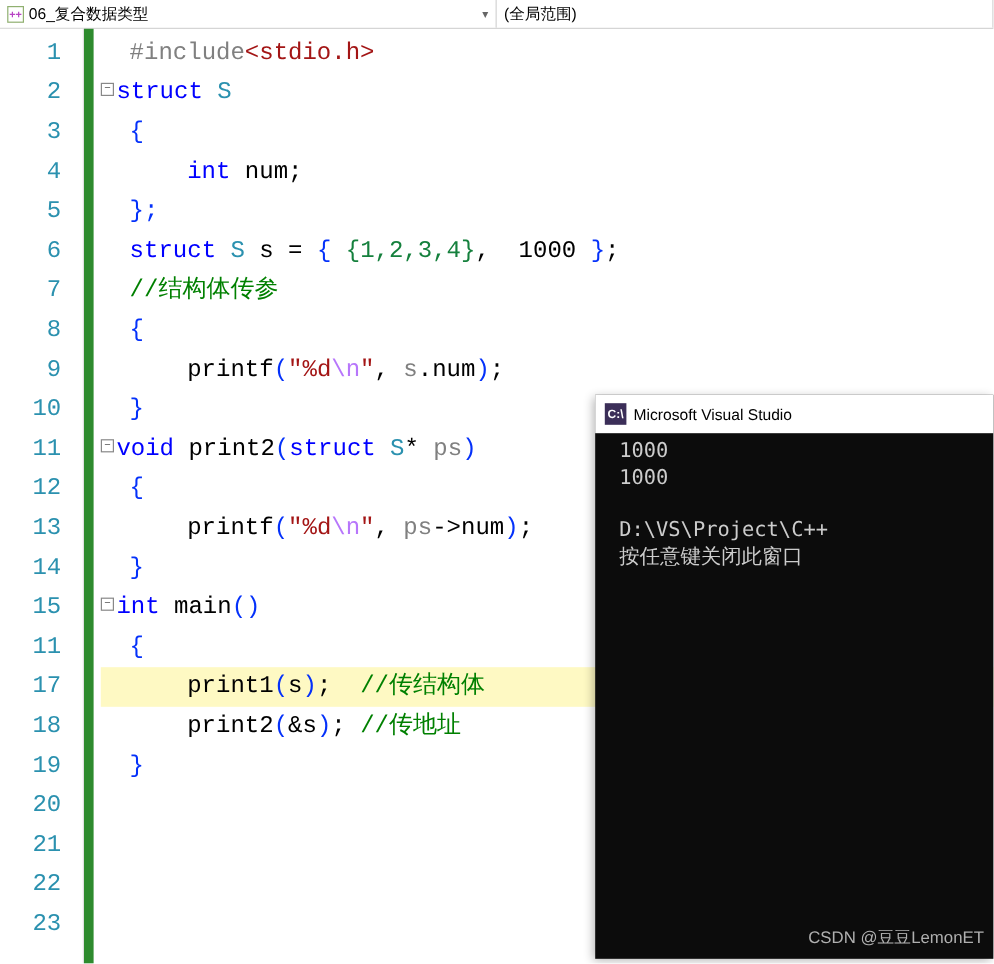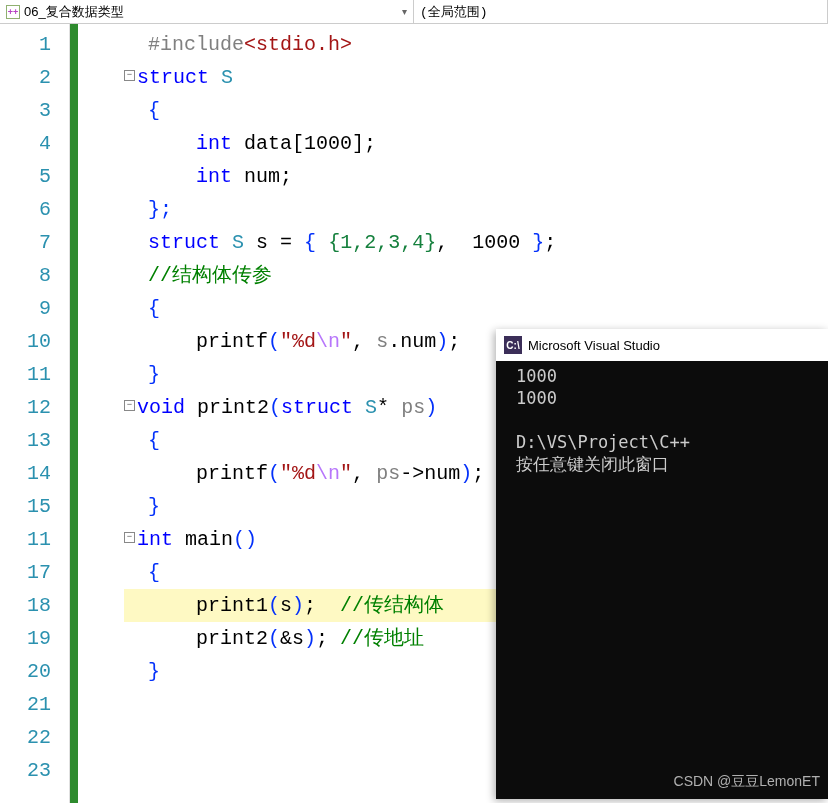--- a/index.html
+++ b/index.html
@@ -30,21 +30,20 @@
       padding: 2px 6px;
       border-right: 1px solid #ccc;
       background: #fff;
       cursor: pointer;
     }
     .dropdown.left {
       flex: 1;
     }
     .dropdown.right {
       flex: 1;
-      font-family: Liberation Mono, monospace;
     }
     .file-icon {
       width: 14px;
       height: 14px;
       margin-right: 4px;
       display: inline-flex;
       align-items: center;
       justify-content: center;
       background: #fff;
       border: 1px solid #90b070;
@@ -80,21 +79,20 @@
       width: 8px;
       background: #2e8b2e;
     }
     .code-area {
       flex: 1;
       padding-top: 4px;
       padding-left: 6px;
       line-height: 33px;
       font-size: 20px;
       position: relative;
-      margin-left: 40px;
     }
     .code-line {
       height: 33px;
       white-space: pre;
       position: relative;
     }
     .code-line.highlight {
       background: #fef9c3;
     }
     .fold-box {
@@ -207,21 +205,20 @@
     <div class="gutter-line">20</div>
     <div class="gutter-line">21</div>
     <div class="gutter-line">22</div>
     <div class="gutter-line">23</div>
   </div>
   <div class="change-bar"></div>
   <div class="code-area">
     <div class="code-line">  <span class="preprocessor">#include</span><span class="string">&lt;stdio.h&gt;</span></div>
     <div class="code-line"><span class="fold-box">−</span><span class="keyword">struct</span> <span class="type">S</span></div>
     <div class="code-line">  <span class="paren">{</span></div>
-    <div class="code-line">      <span class="keyword">int</span> <span class="identifier">data</span><span class="identifier">[1000];</span></div>
     <div class="code-line">      <span class="keyword">int</span> <span class="identifier">num</span><span class="identifier">;</span></div>
     <div class="code-line">  <span class="paren">};</span></div>
     <div class="code-line">  <span class="keyword">struct</span> <span class="type">S</span> <span class="identifier">s</span><span> = </span><span class="paren">{ </span><span class="paren2">{1,2,3,4}</span><span>,  </span><span>1000</span><span class="paren"> }</span><span>;</span></div>
     <div class="code-line">  <span class="comment">//结构体传参</span></div>
     <div class="code-line">  <span class="paren">{</span></div>
     <div class="code-line">      <span class="identifier">printf</span><span class="paren">(</span><span class="string">"</span><span class="string">%d</span><span class="escape">\n</span><span class="string">"</span><span>, </span><span class="parameter">s</span><span>.</span><span class="identifier">num</span><span class="paren">)</span><span>;</span></div>
     <div class="code-line">  <span class="paren">}</span></div>
     <div class="code-line"><span class="fold-box">−</span><span class="keyword">void</span> <span class="identifier">print2</span><span class="paren">(</span><span class="keyword">struct</span> <span class="type">S</span><span class="identifier">*</span> <span class="parameter">ps</span><span class="paren">)</span></div>
     <div class="code-line">  <span class="paren">{</span></div>
     <div class="code-line">      <span class="identifier">printf</span><span class="paren">(</span><span class="string">"</span><span class="string">%d</span><span class="escape">\n</span><span class="string">"</span><span>, </span><span class="parameter">ps</span><span>-&gt;</span><span class="identifier">num</span><span class="paren">)</span><span>;</span></div>

